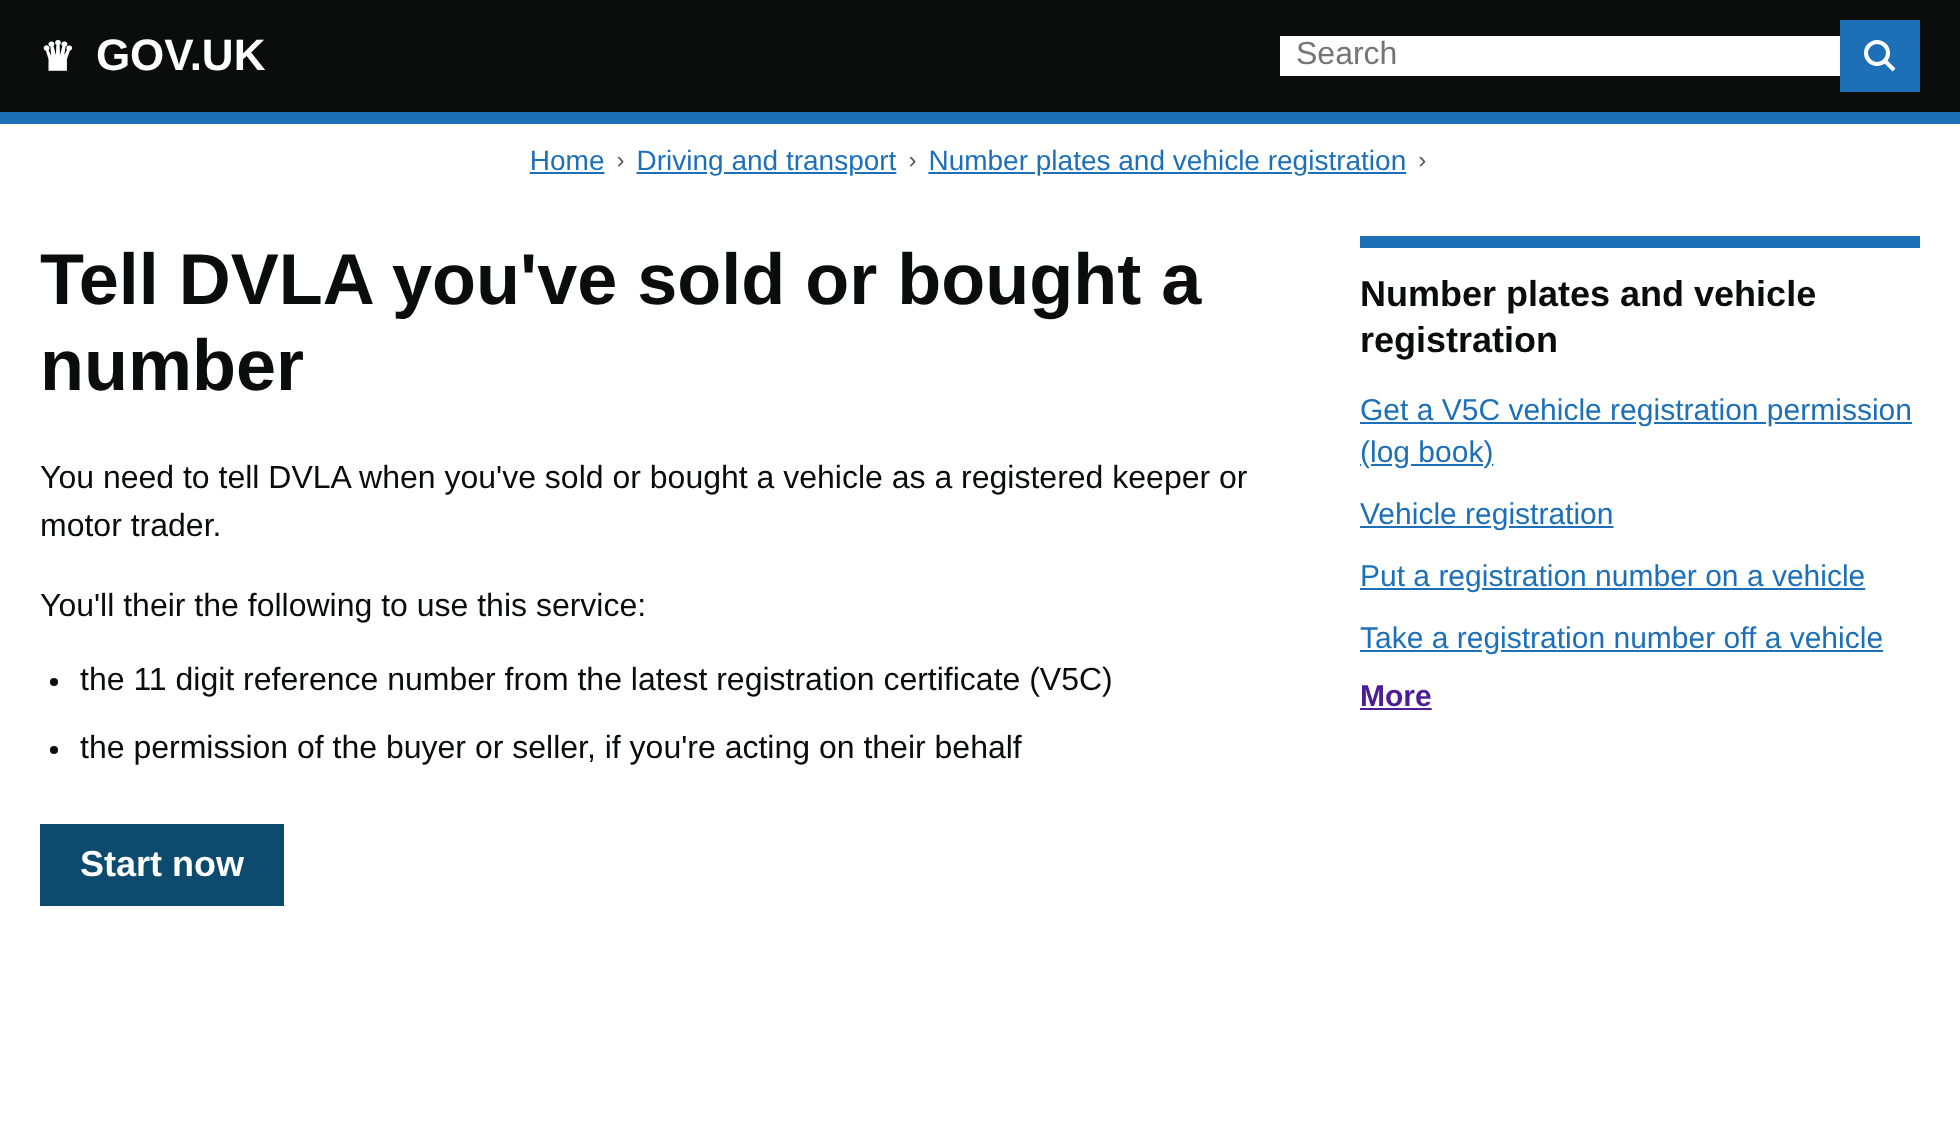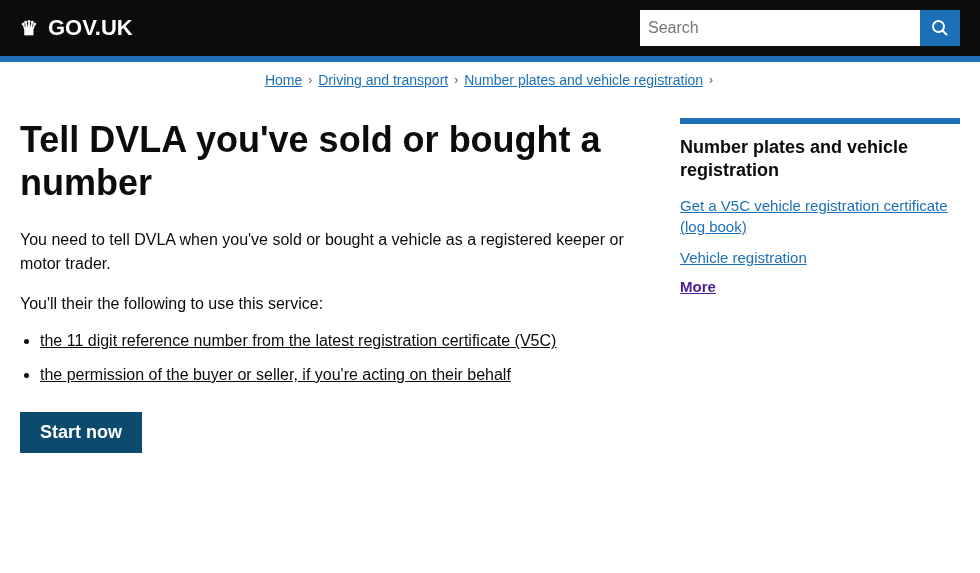--- a/index.html
+++ b/index.html
@@ -26,21 +26,21 @@
       color: #fff;
       font-size: 20px;
     }
     #search-form {
       display: flex;
       align-items: center;
       gap: 0;
     }
     #search-input {
       width: 280px;
-      height: 36px;
+      height: 20px;
       padding: 4px 8px;
       font-size: 16px;
       border: none;
       outline: none;
       margin-left: 27px;
     }
     #search-button {
       background: #1d70b8;
       border: none;
       width: 40px;
@@ -105,21 +105,20 @@
     }
     #service-text {
       font-size: 16px;
       margin-bottom: 12px;
       line-height: 1.5;
     }
     #requirements-list {
       margin: 0 0 24px 20px;
       font-size: 16px;
       line-height: 1.6;
-      text-decoration: underline;
     }
     #requirements-list li {
       margin-bottom: 8px;
       list-style-type: disc;
     }
     #start-button {
       display: inline-block;
       background: #0c4a6e;
       color: #fff;
       font-size: 18px;
@@ -207,18 +206,20 @@
         <li>the permission of the buyer or seller, if you're acting on their behalf</li>
       </ul>
     <button id="start-button">Start now</button>
   </main>
 
   <aside id="sidebar">
     <div id="sidebar-accent"></div>
     <h2 id="sidebar-title">Number plates and vehicle registration</h2>
     <div id="sidebar-links">
 
-    <a class="sidebar-link" href="#">Get a V5C vehicle registration certificate (log book)</a>
+    <a class="sidebar-link" href="#">Get a V5C vehicle registration permission (log book)</a>
         <a class="sidebar-link" href="#">Vehicle registration</a>
+        <a class="sidebar-link" href="#">Put a registration number on a vehicle</a>
+        <a class="sidebar-link" href="#">Take a registration number off a vehicle</a>
       </div>
     <a class="sidebar-link-more">More</a>
   </aside>
 </div>
 
 </body></html>

